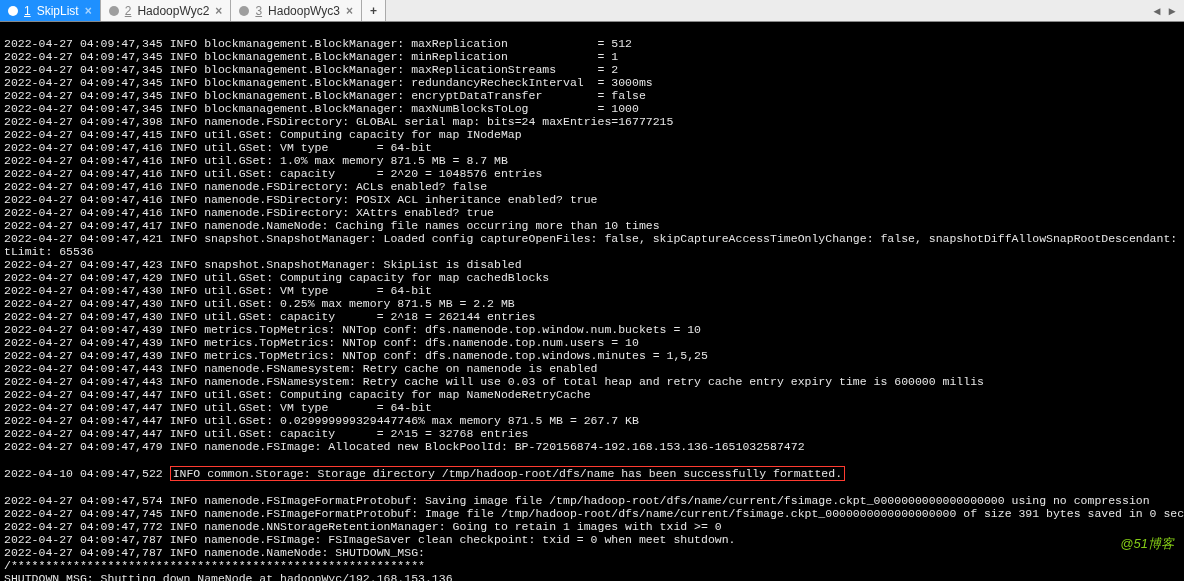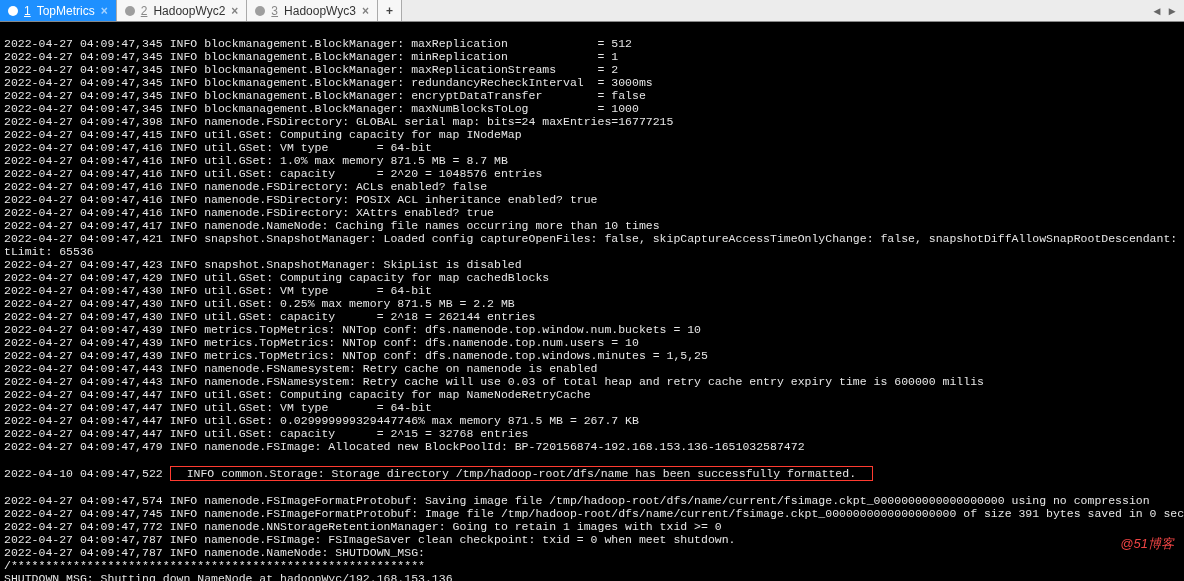--- a/index.html
+++ b/index.html
@@ -52,41 +52,41 @@
 .terminal {
   background: #000;
   color: #e6e6e6;
   padding: 2px 4px 4px 4px;
   line-height: 13px;
   white-space: pre;
   overflow: hidden;
 }
 .hl {
   border: 1px solid #ff3b30;
-  padding: 0 16px;
+  padding: 0 2px;
   display: inline-block;
 }
 .watermark {
   position: absolute;
   right: 10px;
   bottom: 28px;
-  color: #ef4444;
+  color: #84cc16;
   font-style: italic;
   font-family: sans-serif;
   font-size: 13px;
 }
 </style>
 </head>
 <body>
 
 <div class="tabbar">
   <div id="tabs-container" style="display: contents;"><div class="tab active">
         <span class="dot"></span>
         <span style="text-decoration: underline;">1</span>
-        <span>TopMetrics</span>
+        <span>SkipList</span>
         <span class="close">×</span>
       </div><div class="tab">
         <span class="dot idle"></span>
         <span style="color: rgb(136, 136, 136); text-decoration: underline;">2</span>
         <span>HadoopWyc2</span>
         <span class="close">×</span>
       </div><div class="tab">
         <span class="dot idle"></span>
         <span style="color: rgb(136, 136, 136); text-decoration: underline;">3</span>
         <span>HadoopWyc3</span>

